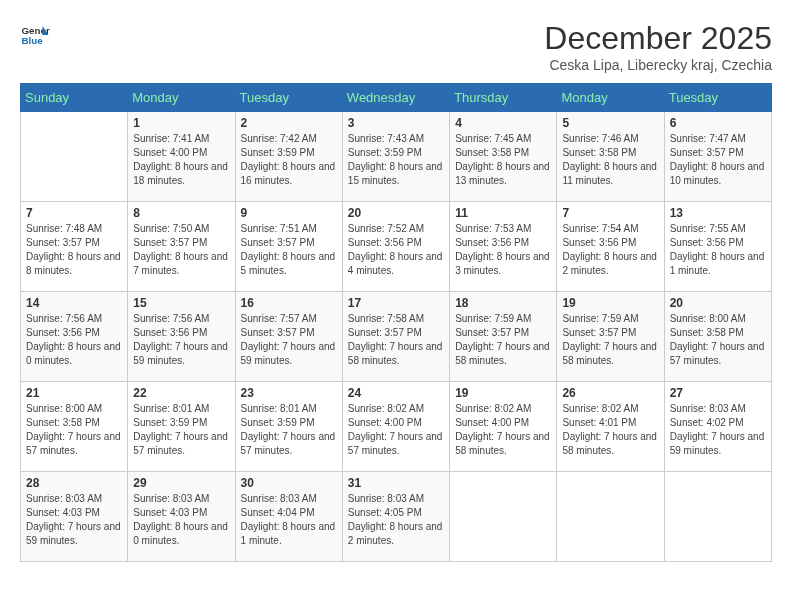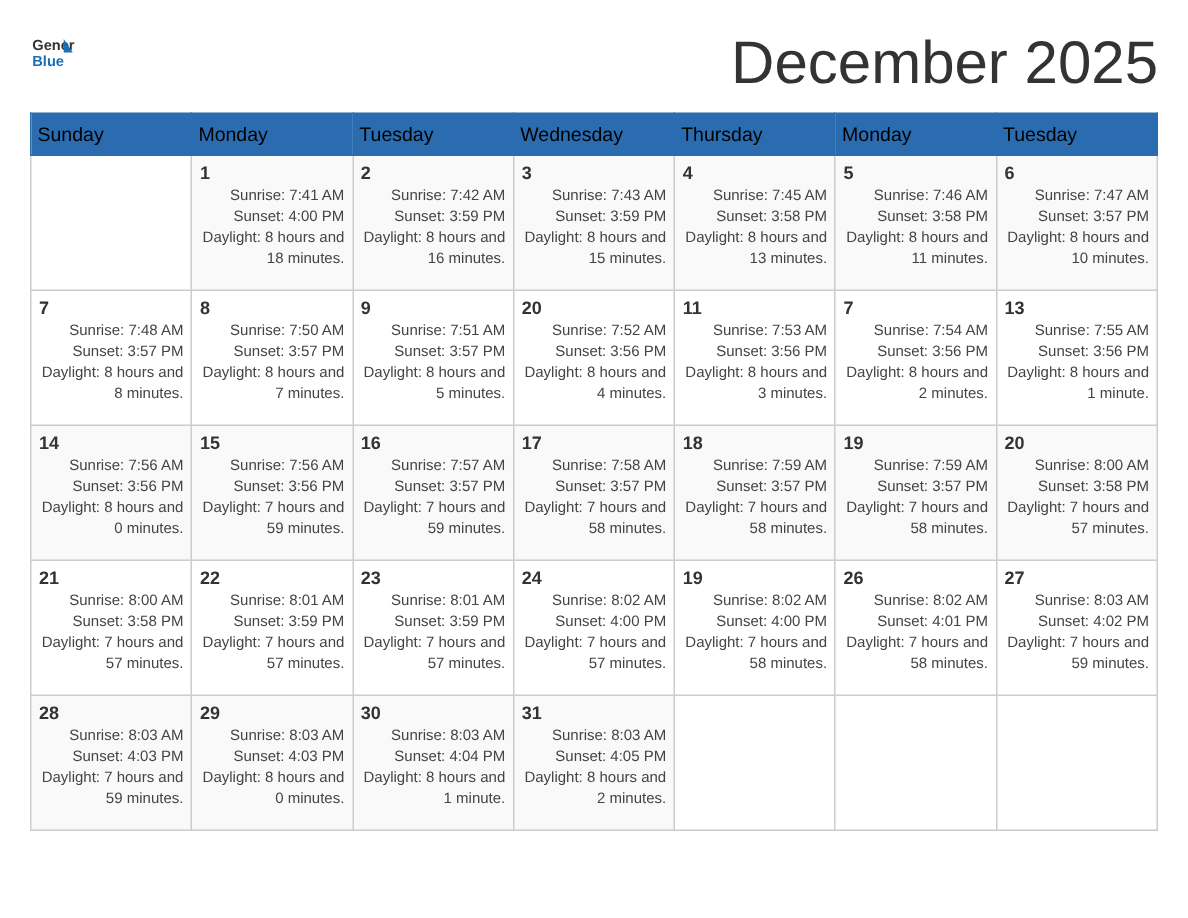--- a/index.html
+++ b/index.html
@@ -22,36 +22,36 @@
       gap: 4px;
     }
     .logo-icon {
       width: 30px;
       height: 30px;
     }
     .title-section {
       text-align: right;
     }
     .month-title {
-      font-size: 40px;
+      font-size: 32px;
       color: #333;
       font-weight: normal;
     }
     .location {
       font-size: 14px;
       color: #555;
     }
     table {
       width: 100%;
       border-collapse: collapse;
       table-layout: fixed;
     }
     thead tr {
       background-color: #2b6cb0;
-      color: #000000;
+      color: #86efac;
     }
     thead th {
       padding: 6px 4px;
       text-align: left;
       font-size: 13px;
       font-weight: normal;
       border: 1px solid #2b6cb0;
     }
     tbody tr {
       vertical-align: top;
@@ -66,21 +66,20 @@
     .day-number {
       font-weight: bold;
       font-size: 12px;
       display: block;
       margin-bottom: 2px;
     }
     .day-info {
       font-size: 10px;
       color: #444;
       line-height: 1.4;
-      text-align: right;
     }
     tbody tr:nth-child(odd) td {
       background-color: #f9f9f9;
     }
     tbody tr:nth-child(even) td {
       background-color: #fff;
     }
     .empty-cell {
       background-color: #fff !important;
     }
@@ -91,20 +90,21 @@
 <div class="header-section">
   <div class="logo">
     <svg class="logo-icon" viewBox="0 0 40 40">
       <text x="2" y="18" font-size="13" font-weight="bold" fill="#333">General</text>
       <text x="2" y="32" font-size="13" font-weight="bold" fill="#1a6eb5">Blue</text>
       <polygon points="30,8 38,20 30,20" fill="#1a6eb5"></polygon>
     </svg>
   </div>
   <div class="title-section">
     <div class="month-title">December 2025</div>
+    <div class="location">Ceska Lipa, Liberecky kraj, Czechia</div>
   </div>
 </div>
 
 <table>
   <thead>
     <tr>
       <th>Sunday</th>
       <th>Monday</th>
       <th>Tuesday</th>
       <th>Wednesday</th>

